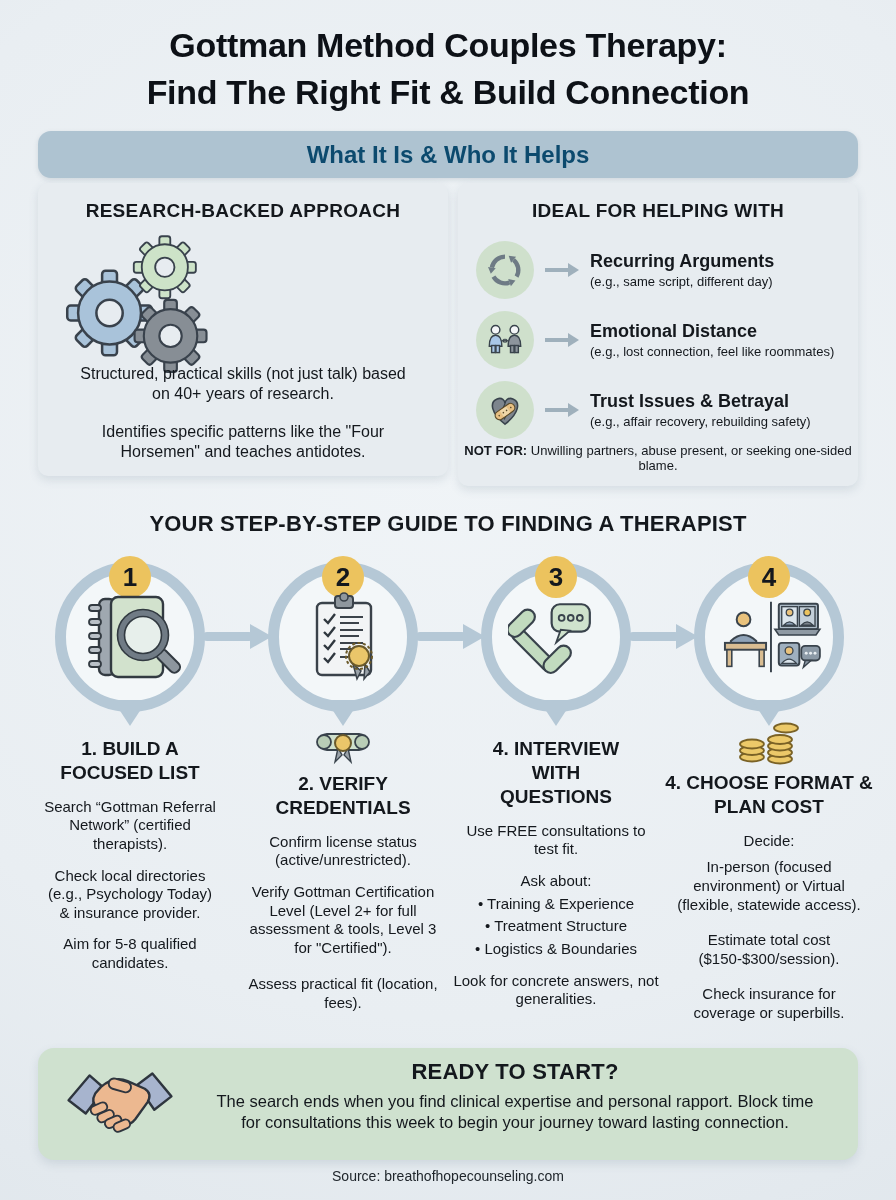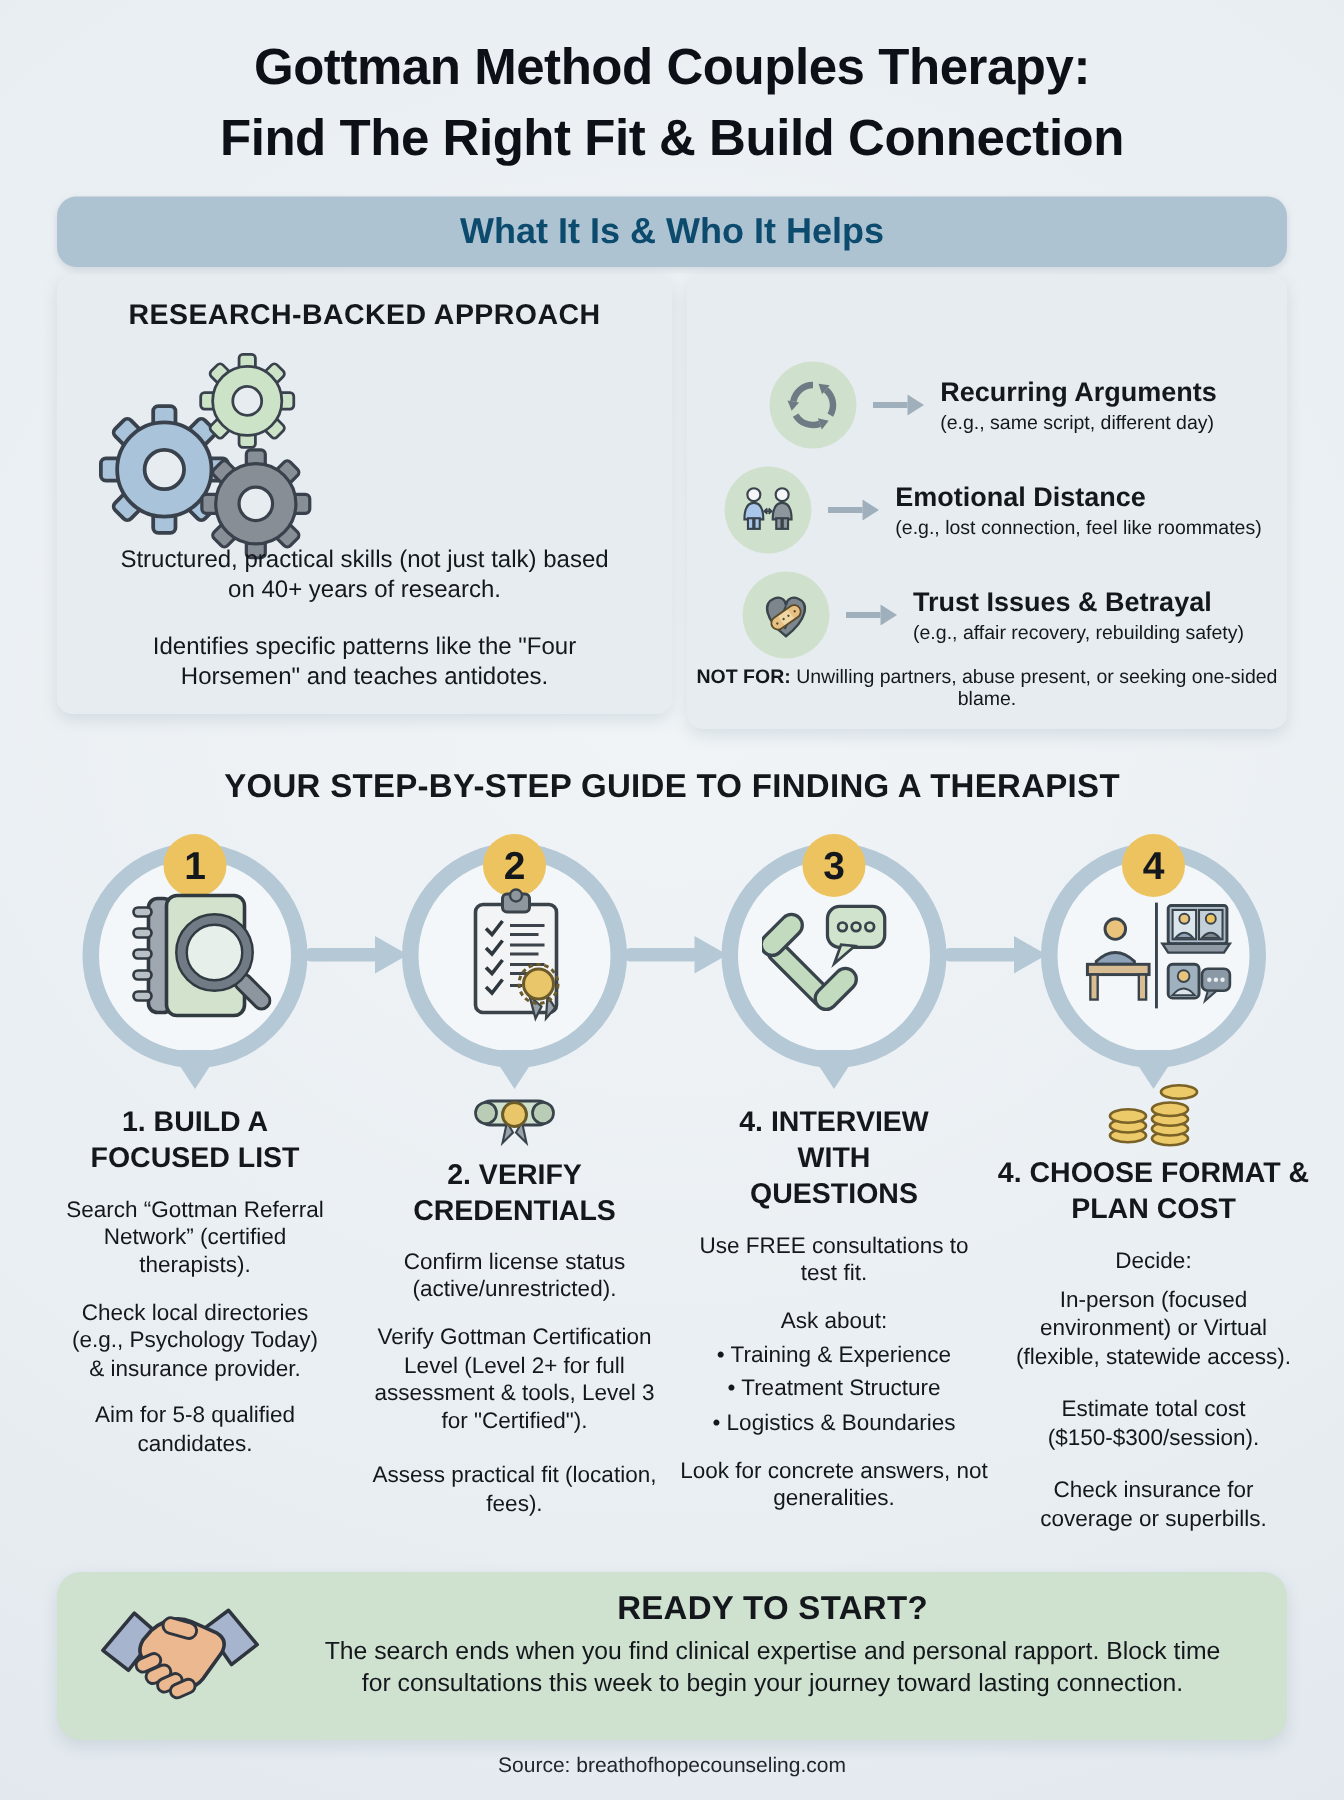--- a/index.html
+++ b/index.html
@@ -23,21 +23,21 @@
   .gears{position:absolute;left:22px;top:46px;}
   .house{position:absolute;left:196px;top:52px;width:148px;height:120px;}
   .house-label{position:absolute;left:26px;top:54px;width:96px;text-align:center;
     font-size:13px;font-weight:700;line-height:1.25;color:#1c2430;}
   .res-p{position:absolute;left:0;right:0;text-align:center;font-size:16px;line-height:1.28;margin:0;}
   .res-p1{top:181px;}
   .res-p2{top:239px;}
   .res-p1 span{display:block;margin:0 auto;max-width:345px;}
   .res-p2 span{display:block;margin:0 auto;max-width:300px;}
   .ideal-rows{position:absolute;left:18px;right:10px;top:52px;}
-  .ideal-row{display:flex;align-items:center;height:70px;justify-content:center;}
+  .ideal-row{display:flex;align-items:center;height:70px;}
   .icon-circle{width:58px;height:58px;border-radius:50%;background:#cfe0cc;flex:0 0 58px;
     display:flex;align-items:center;justify-content:center;}
   .mini-arrow{margin:0 10px;flex:0 0 36px;}
   .ideal-text .it{font-size:18px;font-weight:700;line-height:1.15;}
   .ideal-text .is{font-size:13px;line-height:1.2;margin-top:2px;}
   .notfor{position:absolute;bottom:13px;left:0;right:0;text-align:center;font-size:13px;}
   .notfor b{font-weight:700;}
   
   .guide-title{position:absolute;top:511px;left:0;right:0;text-align:center;
     font-size:22px;font-weight:700;letter-spacing:.2px;}
@@ -114,20 +114,21 @@
 
     <p class="res-p res-p1">
         <span>Structured, practical skills (not just talk) based on 40+ years of research.</span>
       </p>
     <p class="res-p res-p2">
         <span>Identifies specific patterns like the "Four Horsemen" and teaches antidotes.</span>
       </p>
   </div>
 
   <div class="panel panel-right">
+    <h2>IDEAL FOR HELPING WITH</h2>
     <div class="ideal-rows">
 
       <div class="ideal-row">
         <div class="icon-circle">
           <svg width="44" height="44" viewBox="0 0 56 56">
             <g stroke="#6e7b85" stroke-width="5.5" fill="none">
               <path d="M42.7,36.5 A17,17 0 0 0 38.9,15"></path>
               <path d="M28,11 A17,17 0 0 0 11.3,25"></path>
               <path d="M13.3,36.5 A17,17 0 0 0 33.8,44"></path>
             </g>

